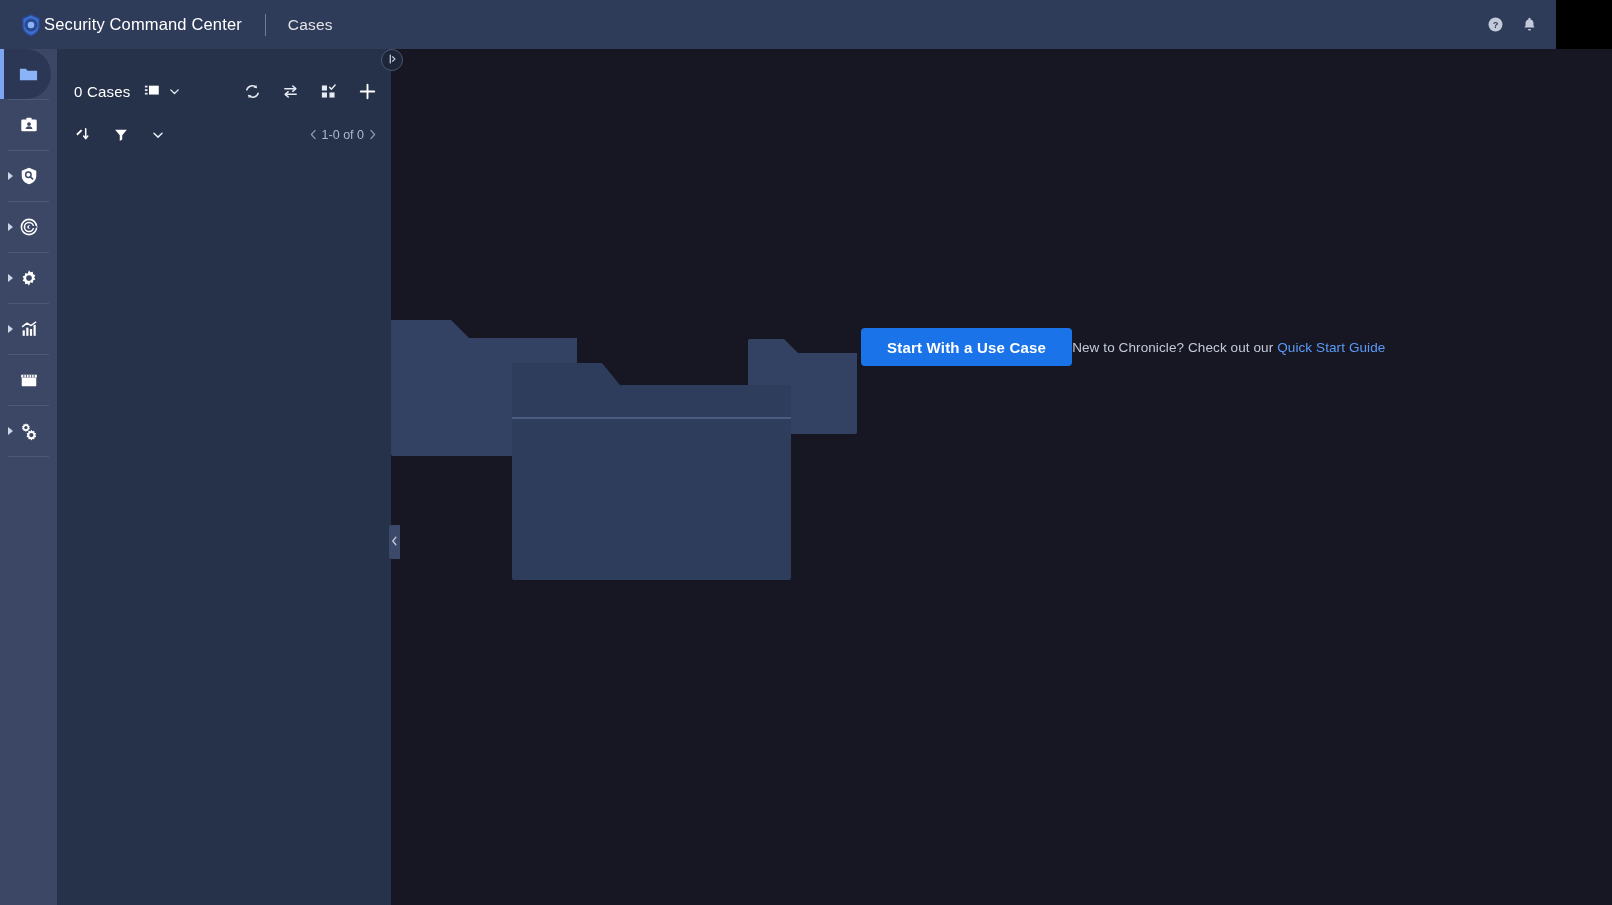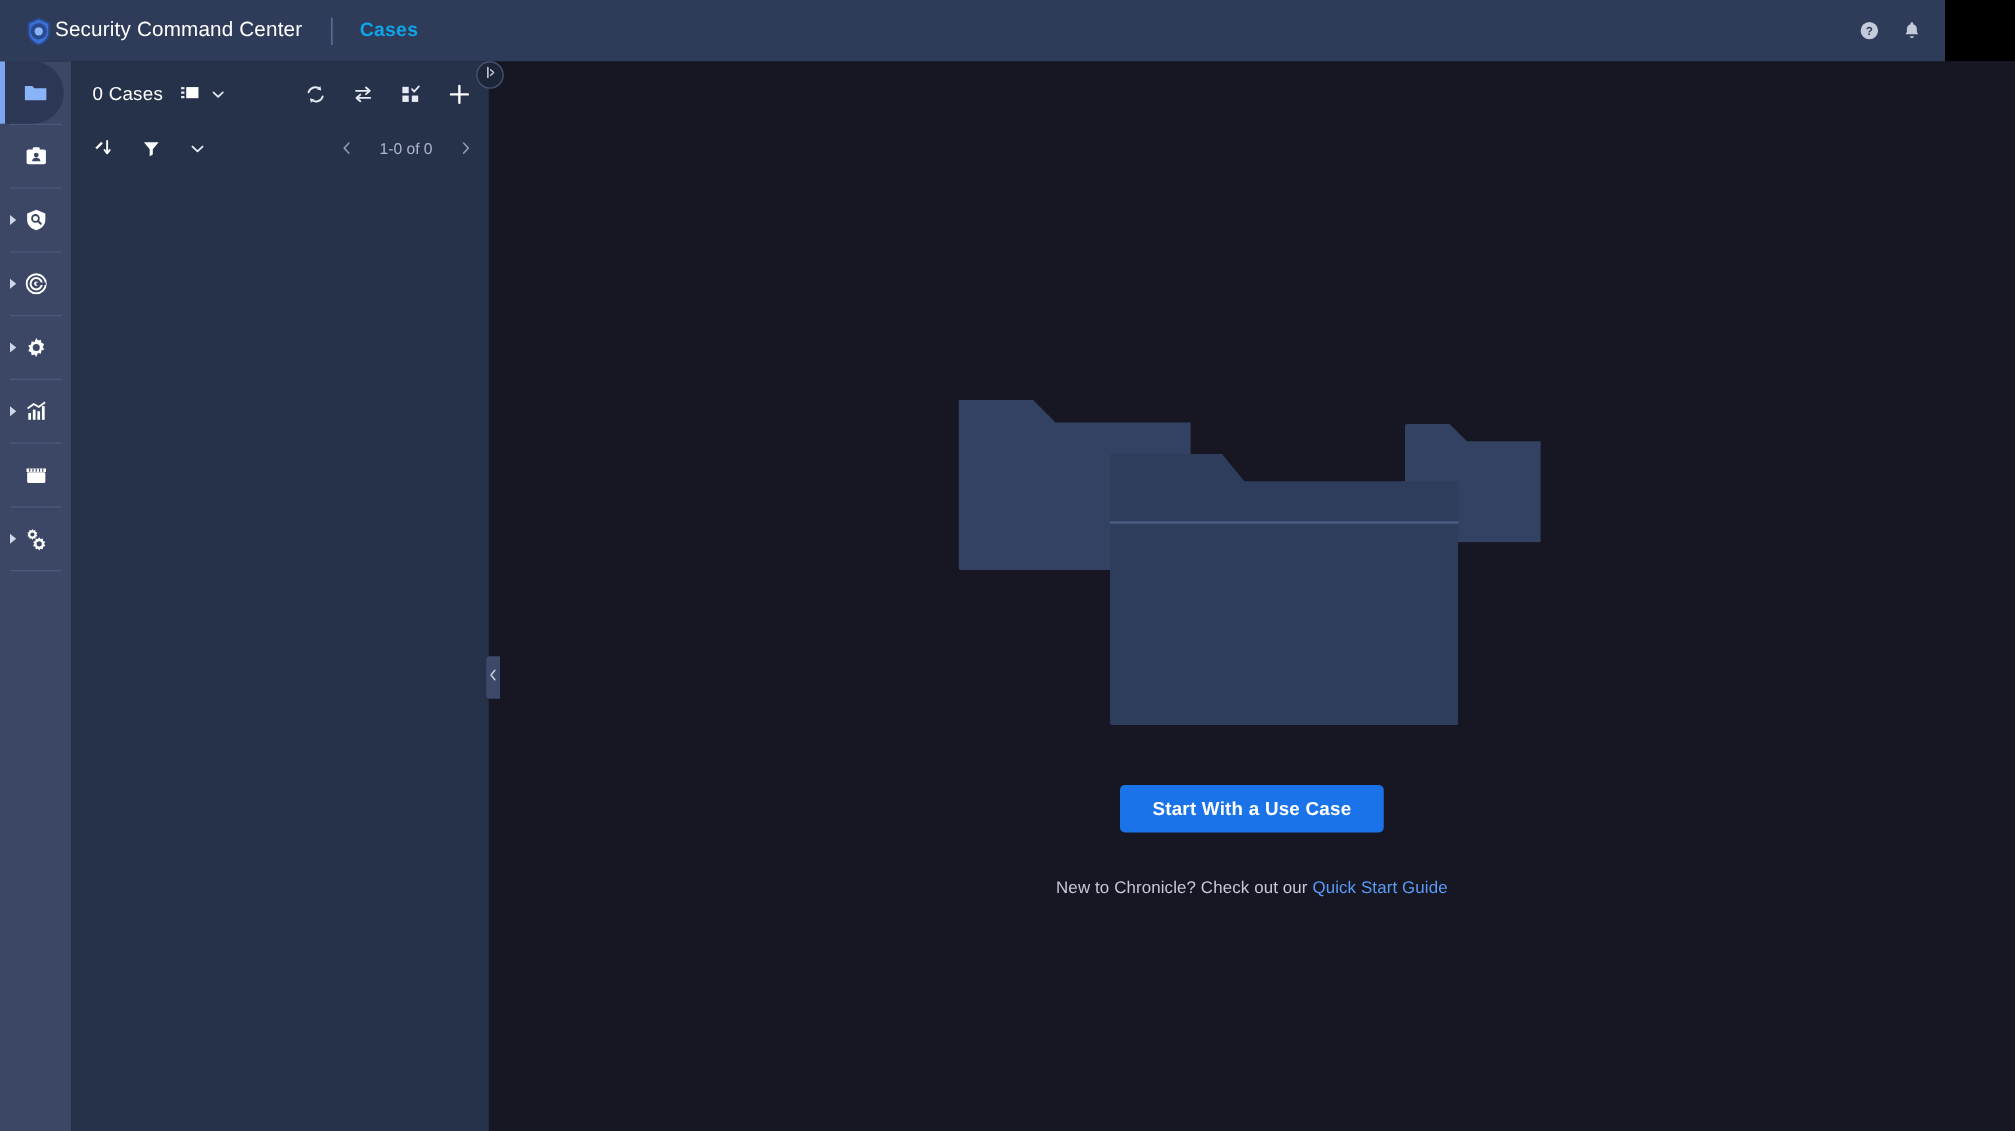--- a/index.html
+++ b/index.html
@@ -43,23 +43,23 @@
     letter-spacing: .15px;
     white-space: nowrap;
   }
   .brand-sep {
     width: 1px;
     height: 22px;
     background: #6d7ca0;
     margin: 0 22px 0 23px;
   }
   .section-title {
-    color: #0ea5e9;
+    color: #e5e5e5;
     font-size: 15.5px;
-    font-weight: bold;
+    font-weight: normal;
     letter-spacing: .2px;
     text-align: right;
   }
   .topbar-right {
     margin-left: auto;
     display: flex;
     align-items: center;
     height: 49px;
   }
   .tb-icon {
@@ -135,20 +135,21 @@
     width: 334px;
     height: 856px;
     background: #26324a;
     z-index: 20;
   }
   .panel-row1 {
     height: 52px;
     display: flex;
     align-items: center;
     padding: 0 14px 0 17px;
+    margin-top: 16px;
   }
   .cases-count {
     color: #ffffff;
     font-size: 15px;
     letter-spacing: .2px;
     white-space: nowrap;
   }
   .pn-icon {
     display: flex; align-items: center; justify-content: center;
     color: #e6eaf3;
@@ -172,21 +173,21 @@
     height: 35px;
     display: flex;
     align-items: center;
     padding: 0 12px 0 17px;
   }
   .row2-left { display: flex; align-items: center; gap: 22px; }
   .pager {
     margin-left: auto;
     display: flex;
     align-items: center;
-    gap: 20px;
+    gap: 2px;
   }
   .pager-text {
     color: #aeb7cb;
     font-size: 12.5px;
     white-space: nowrap;
   }
   .pager-arrow { color: #8f9ab3; cursor: pointer; display:flex; }
   .panel-search {
     height: 42px;
     display: flex;
@@ -240,22 +241,22 @@
     top: 49px; left: 391px;
     width: 1221px;
     height: 856px;
     background: #171723;
   }
   .empty-wrap {
     position: absolute;
     left: 0; right: 0;
     top: 255px;
     display: flex;
-    flex-direction: column;
-    align-items: center;
+    flex-direction: row;
+    align-items: flex-start;
   }
   .folders {
     position: relative;
     width: 470px;
     height: 300px;
   }
   .folder {
     position: absolute;
   }
   

